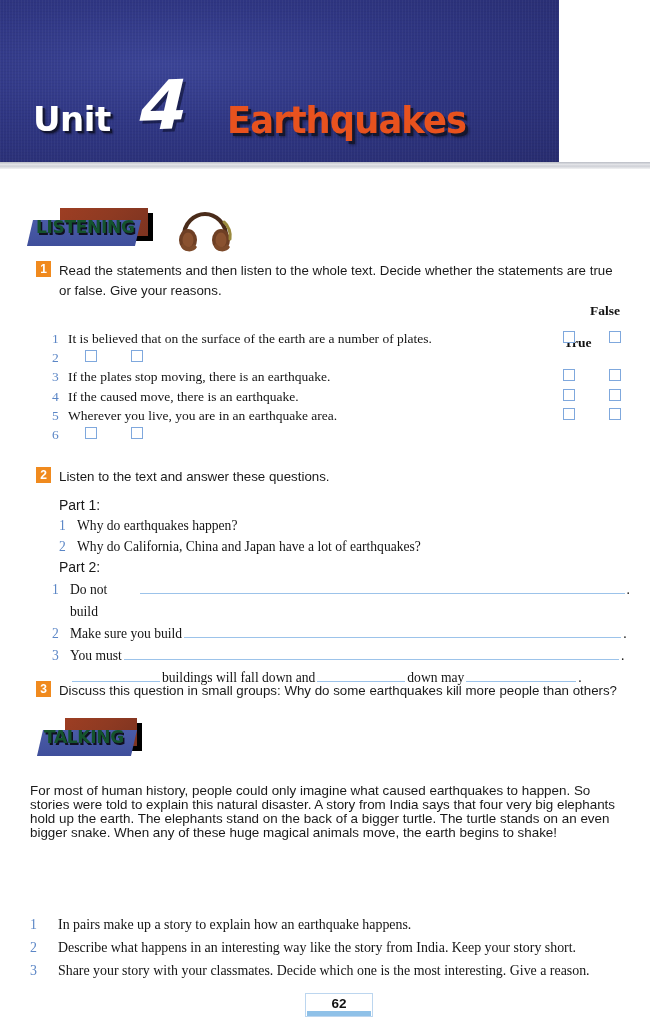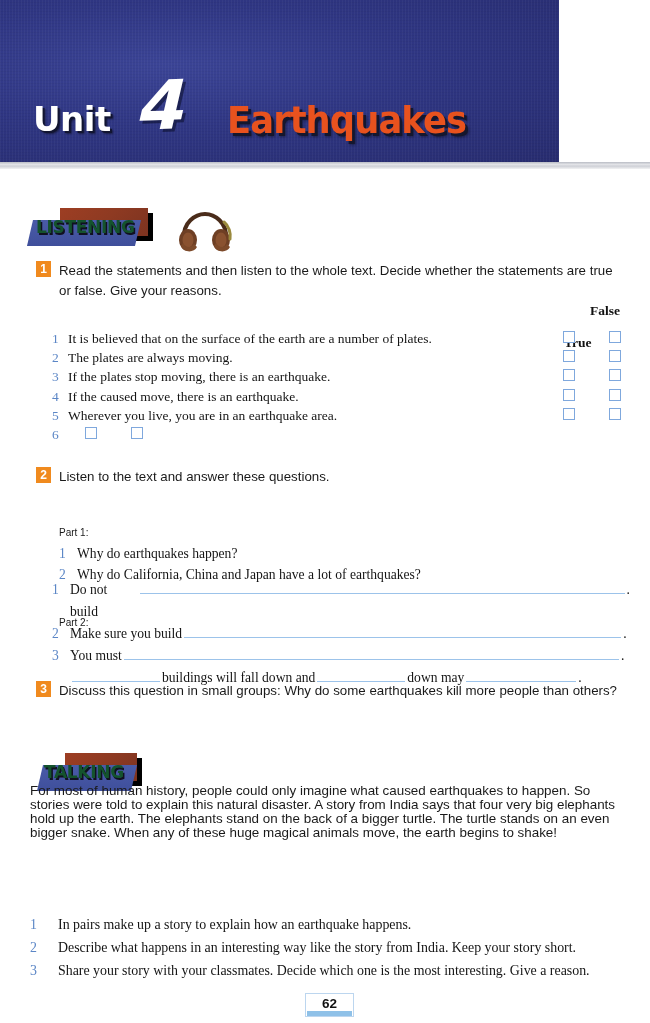--- a/index.html
+++ b/index.html
@@ -205,24 +205,23 @@
     width: 10px;
     height: 10px;
     border: 1px solid #7fa8dd;
     background: #ffffff;
     display: block;
   }
 
   
   .part-title {
     font-family: "Liberation Sans", sans-serif;
-    font-size: 10px;
+    font-size: 14px;
     line-height: 20px;
     color: #1a1a1a;
-    margin-top: 28px;
   }
   .serif-row {
     display: flex;
     align-items: baseline;
     font-family: "Liberation Serif", serif;
     font-size: 13.6px;
     line-height: 21px;
     color: #141414;
   }
   .serif-num {
@@ -270,21 +269,21 @@
     width: 28px;
     flex: 0 0 28px;
     color: #5b86c6;
   }
 
   
   .pagenum {
     position: absolute;
     left: 305px;
     top: 993px;
-    width: 49px;
+    width: 68px;
     height: 24px;
     border: 1px solid #bcd6ef;
     background: #ffffff;
     box-sizing: border-box;
   }
   .pagenum-text {
     position: absolute;
     left: 0; right: 0;
     top: 2px;
     text-align: center;
@@ -345,21 +344,20 @@
     <span class="tf-stmt">It is believed that on the surface of the earth are a number of plates.</span>
     <span class="tf-box-cell">
         <span class="cbox"></span>
       </span>
     <span class="tf-box-cell">
         <span class="cbox"></span>
       </span>
   </div>
   <div class="tf-row">
     <span class="tf-num">2</span>
-    <span class="tf-stmt">The plates are always moving.</span>
     <span class="tf-box-cell">
         <span class="cbox"></span>
       </span>
     <span class="tf-box-cell">
         <span class="cbox"></span>
       </span>
   </div>
   <div class="tf-row">
     <span class="tf-num">3</span>
     <span class="tf-stmt">If the plates stop moving, there is an earthquake.</span>
@@ -446,21 +444,21 @@
     <span class="blankline" style="width:110px;"></span>
     <span>.</span>
   </div>
 </div>
 
 <div class="ex" style="left:36px; top:681px; width:592px;">
   <span class="badge">3</span>
   <div class="ex-body">Discuss this question in small groups: Why do some earthquakes kill more people than others?</div>
 </div>
 
-<div class="section-label" style="left:40px; top:753px;">
+<div class="section-label" style="left:40px; top:718px;">
   <div class="sl-red" style="left:25px; width:72px;"></div>
   <div class="sl-blue" style="width:94px;"></div>
   <div class="sl-text" style="left:4px;">TALKING</div>
 </div>
 
 <div class="para">For most of human history, people could only imagine what caused earthquakes to happen. So stories were told to explain this natural disaster. A story from India says that four very big elephants hold up the earth. The elephants stand on the back of a bigger turtle. The turtle stands on an even bigger snake. When any of these huge magical animals move, the earth begins to shake!</div>
 
 <div class="final-list">
   <div class="final-row">
     <span class="final-num">1</span>

